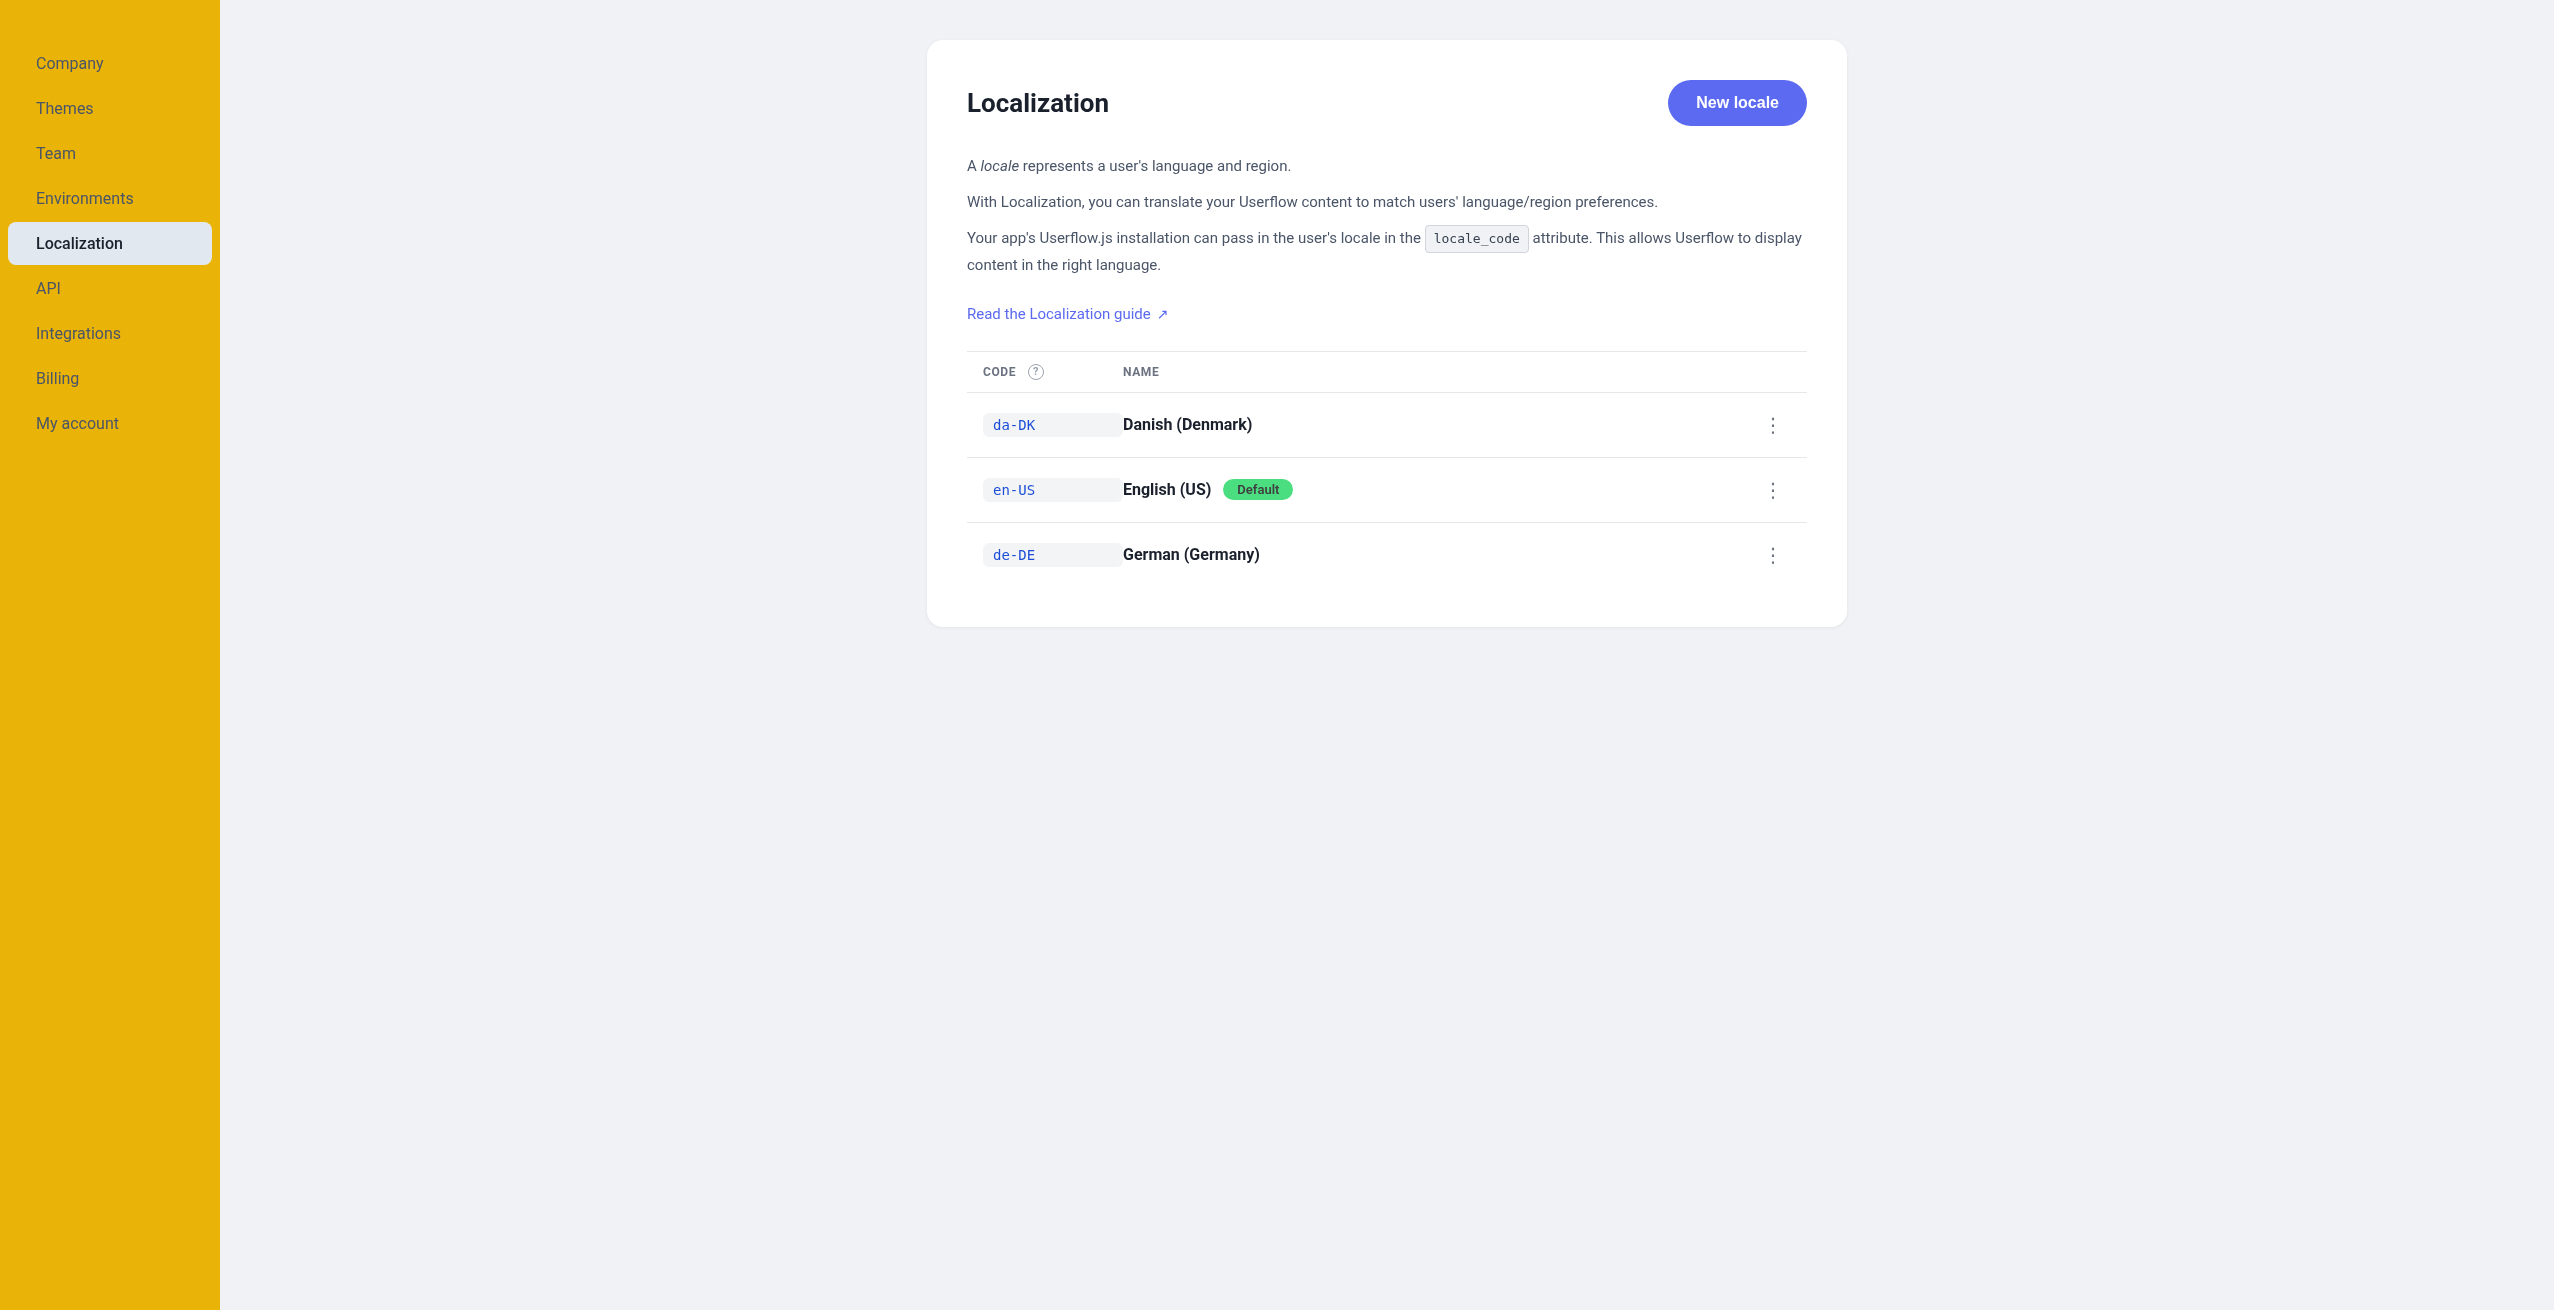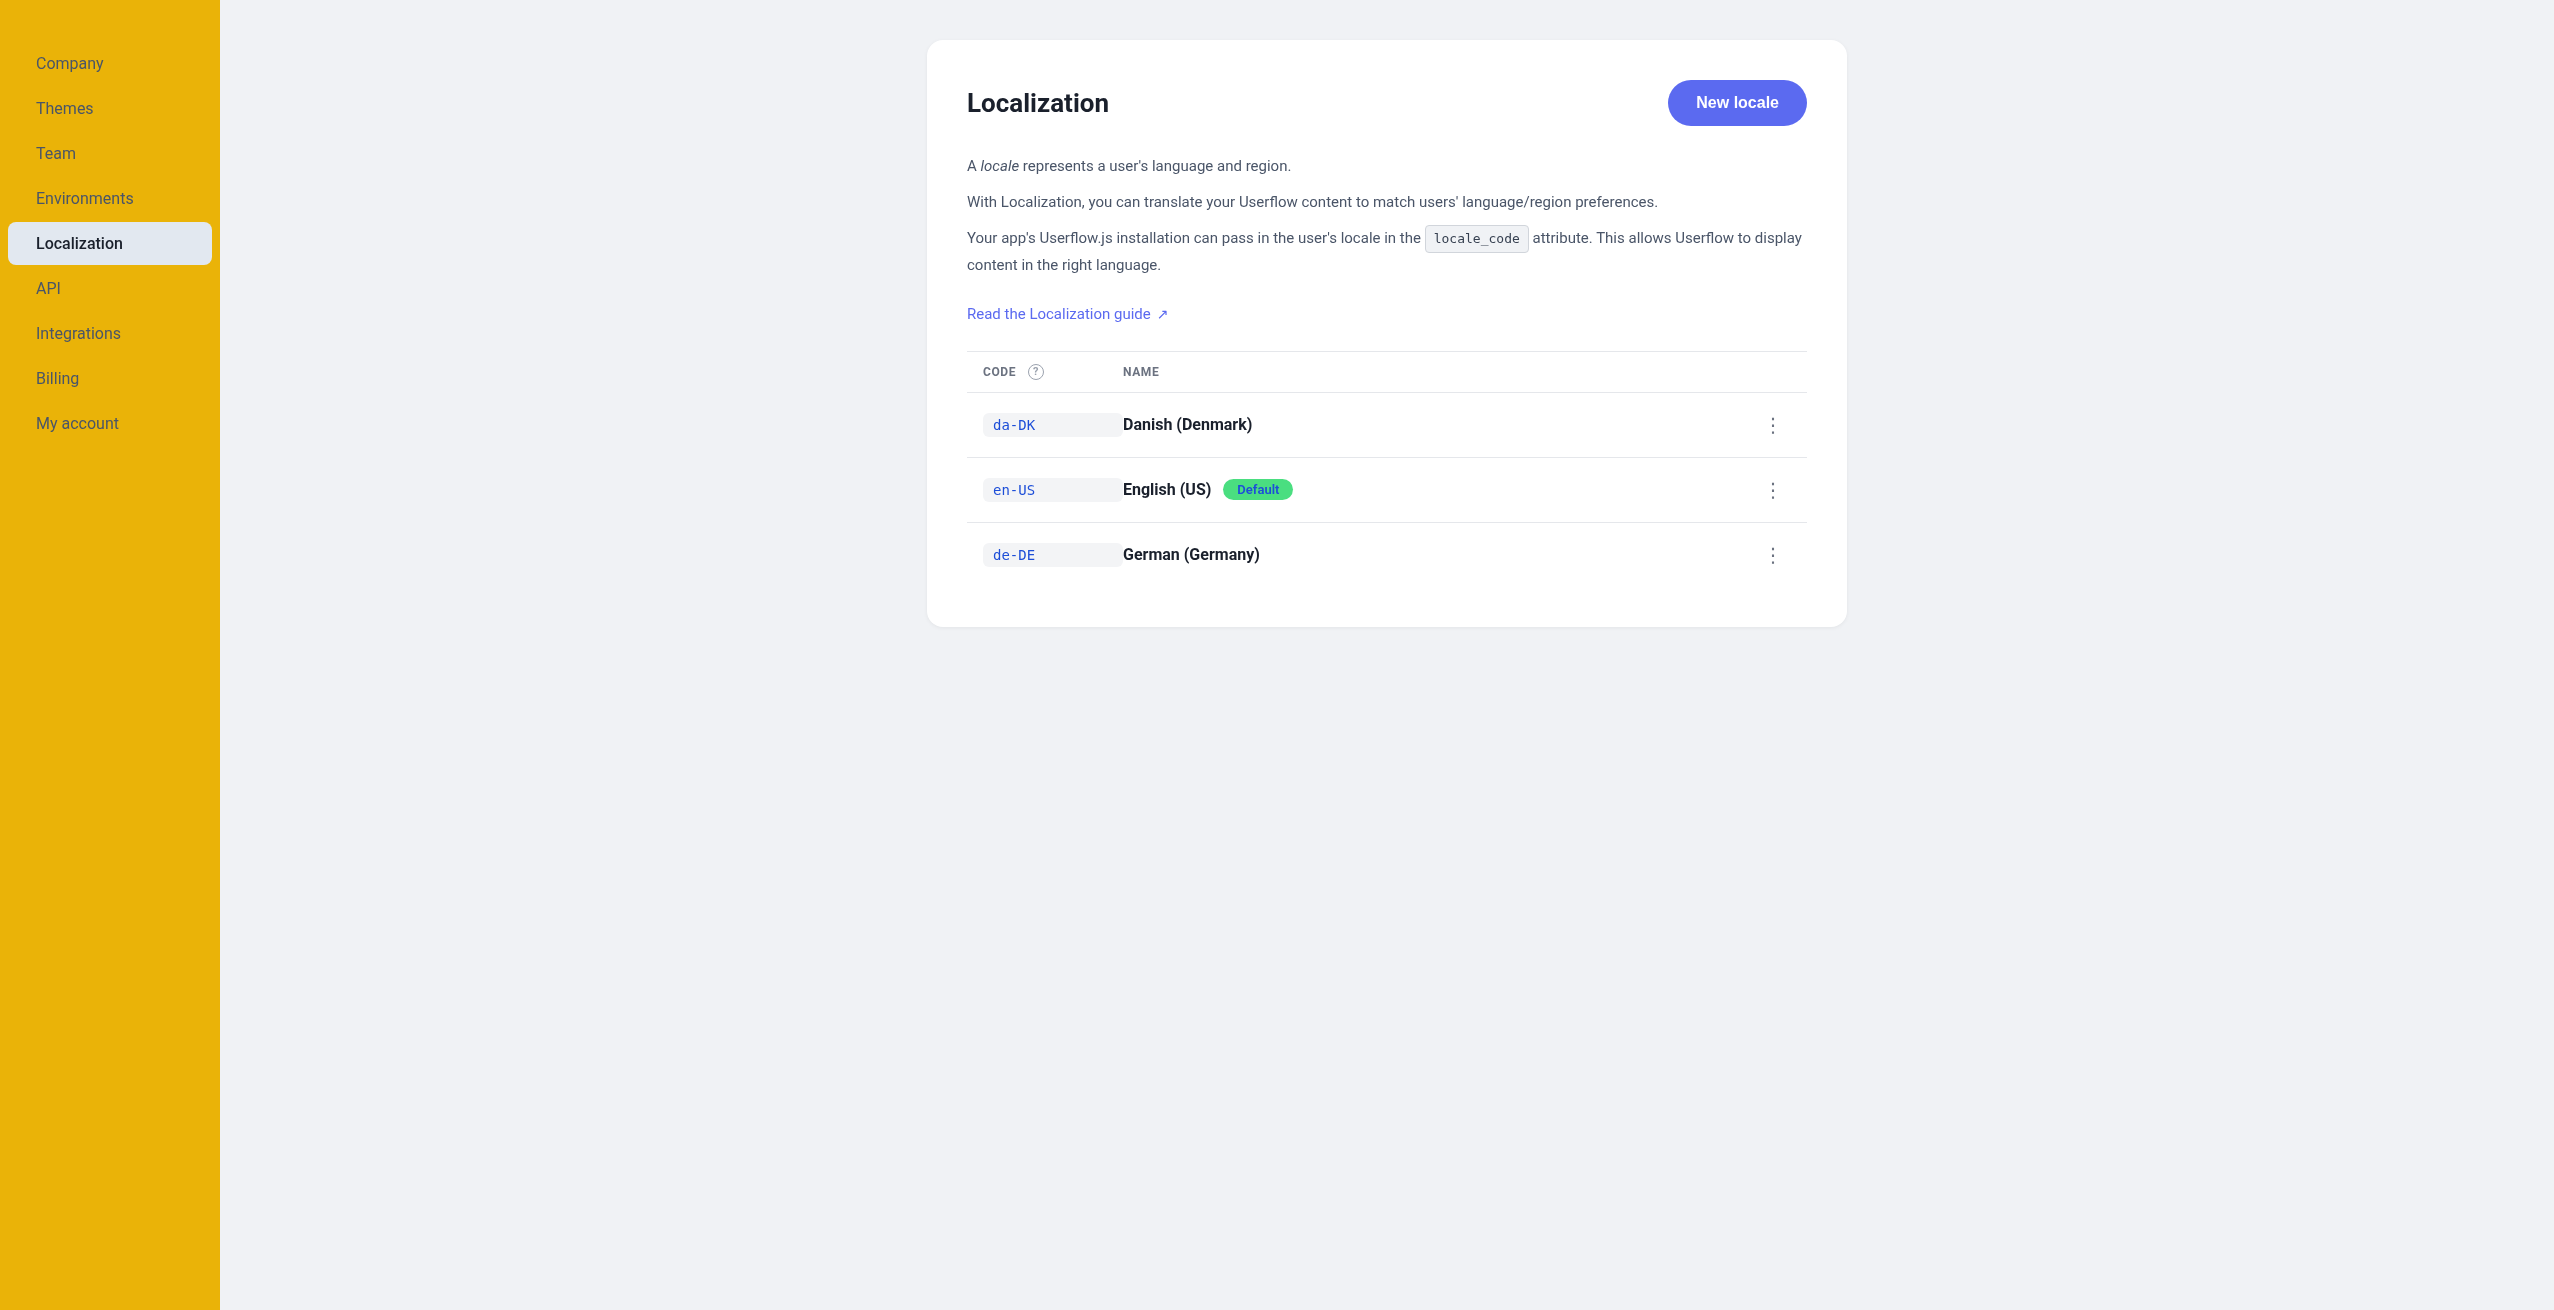--- a/index.html
+++ b/index.html
@@ -162,21 +162,21 @@
       flex: 1;
       font-size: 16px;
       font-weight: 700;
       color: #1a202c;
       display: flex;
       align-items: center;
       gap: 12px;
     }
     .default-badge {
       background: #4ade80;
-      color: #1d4ed8;
+      color: #404040;
       border-radius: 50px;
       padding: 3px 14px;
       font-size: 13px;
       font-weight: 600;
     }
     .more-btn {
       background: none;
       border: none;
       cursor: pointer;
       color: #6b7280;

